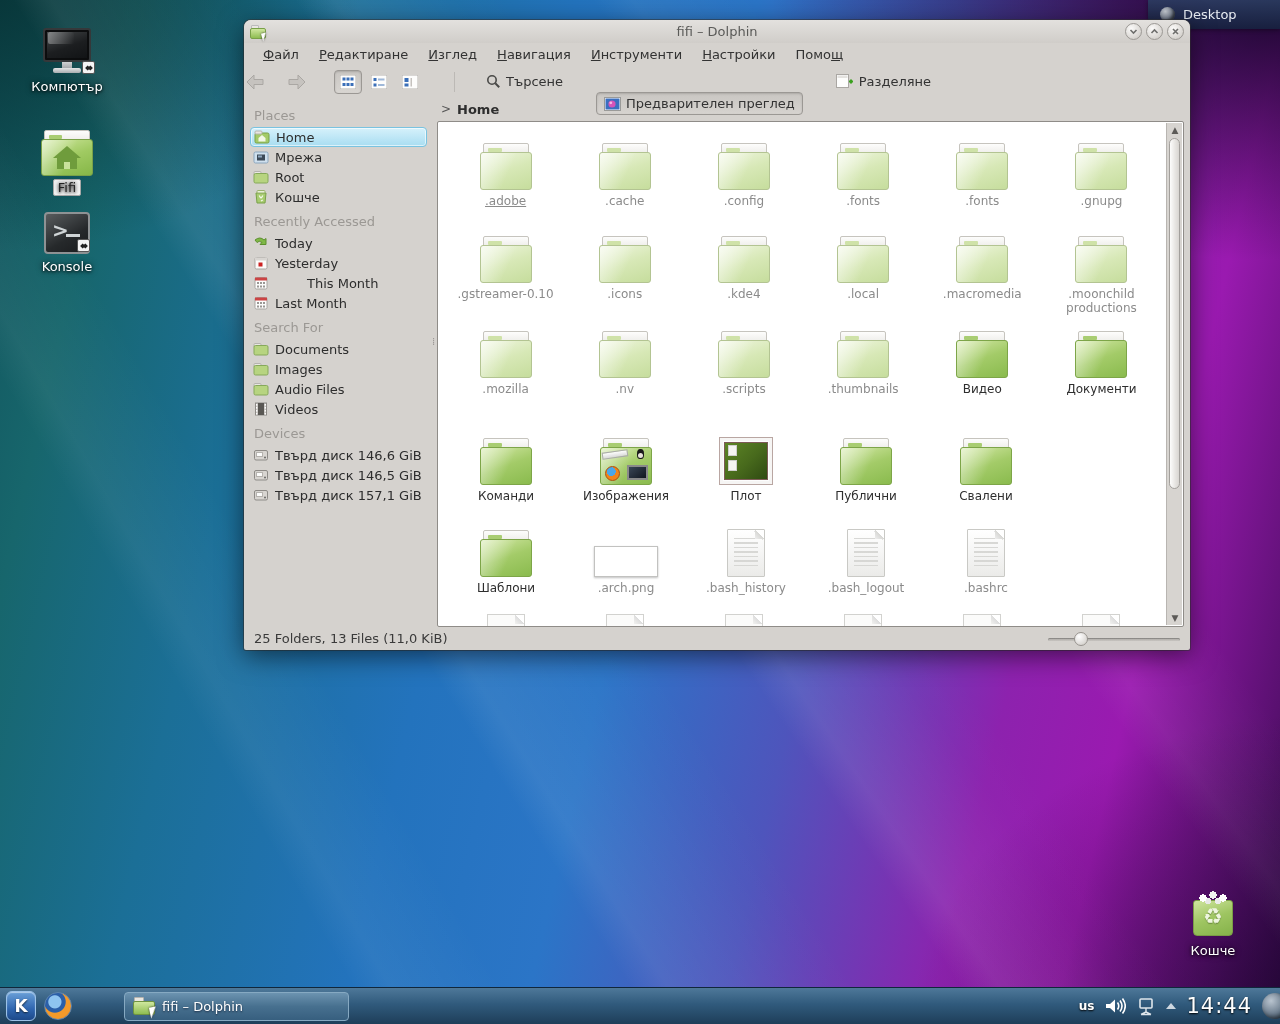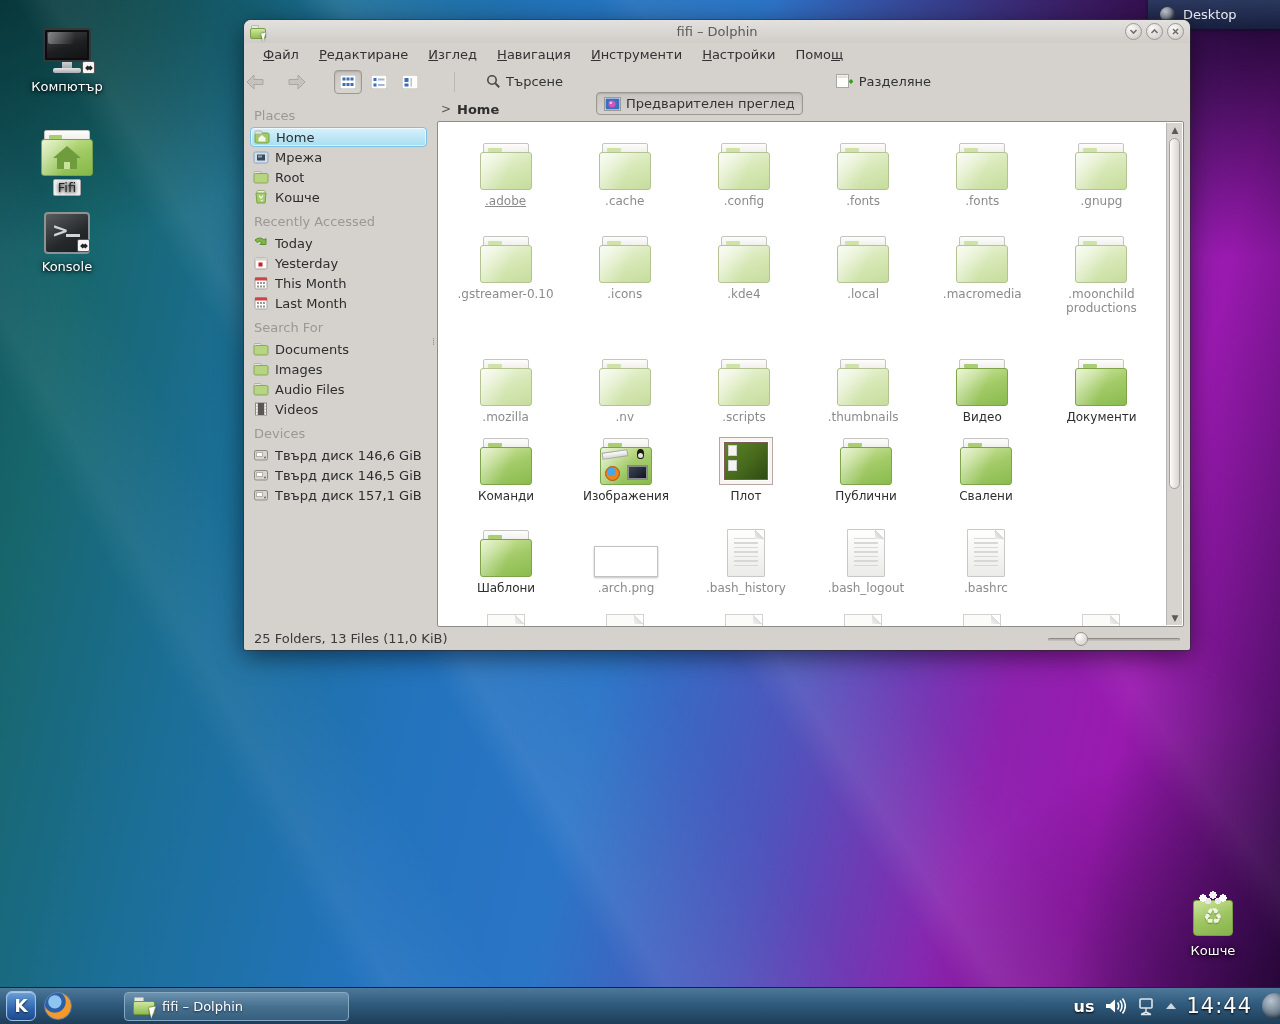--- a/index.html
+++ b/index.html
@@ -158,21 +158,21 @@
      border-top:1px solid #10263a; display:flex; align-items:center; padding:0 6px; gap:8px; }
   .kbtn { width:30px; height:30px; border-radius:6px; background:linear-gradient(#6aa0d8,#2f66b0 60%,#1d4a8a); border:1px solid #9cc2e8; box-shadow:inset 0 1px 1px rgba(255,255,255,.5); display:flex; align-items:center; justify-content:center; color:#fff; font-weight:bold; font-size:17px; text-shadow:0 1px 2px #123; }
   .ffbtn { width:28px; height:28px; border-radius:50%; background:radial-gradient(circle at 38% 34%, #8ec4f0 0 26%, #2b5fa8 30% 44%, #f49a2a 48% 70%, #d96c10 100%); border:1px solid #5d83ad; }
   .taskitem { display:flex; align-items:center; gap:7px; width:225px; height:29px; padding:0 8px; border-radius:4px;
      background:linear-gradient(#6c93b0,#47708f 50%,#375f7f); border:1px solid #86a9c2; color:#fff; font-size:13px; text-shadow:0 1px 2px rgba(0,0,20,.6); }
   .minifolder { position:relative; width:22px; height:18px; }
   .minifolder .mb { position:absolute; inset:4px 0 0 0; background:linear-gradient(#cfe79e,#8fbd52); border:1px solid #6f9440; border-radius:2px; }
   .minifolder .mt { position:absolute; top:0; left:1px; width:10px; height:5px; background:#e9e7e2; border:1px solid #b5b3ae; border-radius:1px; }
   .minifolder .mcur { position:absolute; right:-2px; bottom:-3px; width:0; height:0; border-left:7px solid #fff; border-bottom:11px solid transparent; filter:drop-shadow(0 0 1px #222); transform:rotate(-12deg); }
   .tray { margin-left:auto; display:flex; align-items:center; gap:10px; color:#fff; }
-  .kblayout { font-size:16px; font-weight:bold; color:#fff; text-shadow:0 1px 2px #000; }
+  .kblayout { font-size:12px; font-weight:bold; color:#fff; text-shadow:0 1px 2px #000; }
   .trayarrow { width:0; height:0; border-left:5px solid transparent; border-right:5px solid transparent; border-bottom:6px solid #dfe6ec; opacity:.9; }
   .clock { font-size:21px; color:#fff; text-shadow:0 1px 2px #000; letter-spacing:1px; }
   .cashew2 { width:26px; height:26px; border-radius:50%; background:radial-gradient(circle at 35% 30%, #b9c4cf, #5c6e80 65%, #2e3c4c); margin-right:-14px; box-shadow:inset -2px -2px 4px rgba(0,0,0,.5); }
 </style>
 </head>
 <body>
 
 <div class="desktop">
   <div class="beams"></div>
 
@@ -405,21 +405,21 @@
                 <g fill="#9a9794">
                   <rect x="4" y="7" width="2" height="2"></rect>
                   <rect x="7" y="7" width="2" height="2"></rect>
                   <rect x="10" y="7" width="2" height="2"></rect>
                   <rect x="4" y="10.5" width="2" height="2"></rect>
                   <rect x="7" y="10.5" width="2" height="2"></rect>
                   <rect x="10" y="10.5" width="2" height="2"></rect>
                 </g>
               </svg>
             </span>
-            <span style="white-space: nowrap;">This Month</span>
+            <span style="white-space: nowrap; margin-left: 32px;">This Month</span>
           </div>
           <div class="sb-item">
             <span style="display: flex;">
               <svg width="16" height="16" viewBox="0 0 16 16">
                 <rect x="2" y="2.5" width="12" height="11.5" rx="1.5" fill="#fbfbfa" stroke="#a8a5a1"></rect>
                 <rect x="2" y="2.5" width="12" height="3" fill="#cc4444"></rect>
                 <g fill="#9a9794">
                   <rect x="4" y="7" width="2" height="2"></rect>
                   <rect x="7" y="7" width="2" height="2"></rect>
                   <rect x="10" y="7" width="2" height="2"></rect>
@@ -651,21 +651,21 @@
                   <div class="fold pale">
                     <div class="ftab">
                       <i></i>
                     </div>
                     <div class="fbody"></div>
                   </div>
                 </div>
                 <div class="flabel dim">.moonchild productions</div>
               </div>
             </div>
-            <div class="frow" style="top: 232px;">
+            <div class="frow" style="top: 204px;">
               <div class="fcell">
                 <div class="icwrap">
                   <div class="fold pale">
                     <div class="ftab">
                       <i></i>
                     </div>
                     <div class="fbody"></div>
                   </div>
                 </div>
                 <div class="flabel dim">.mozilla</div>

